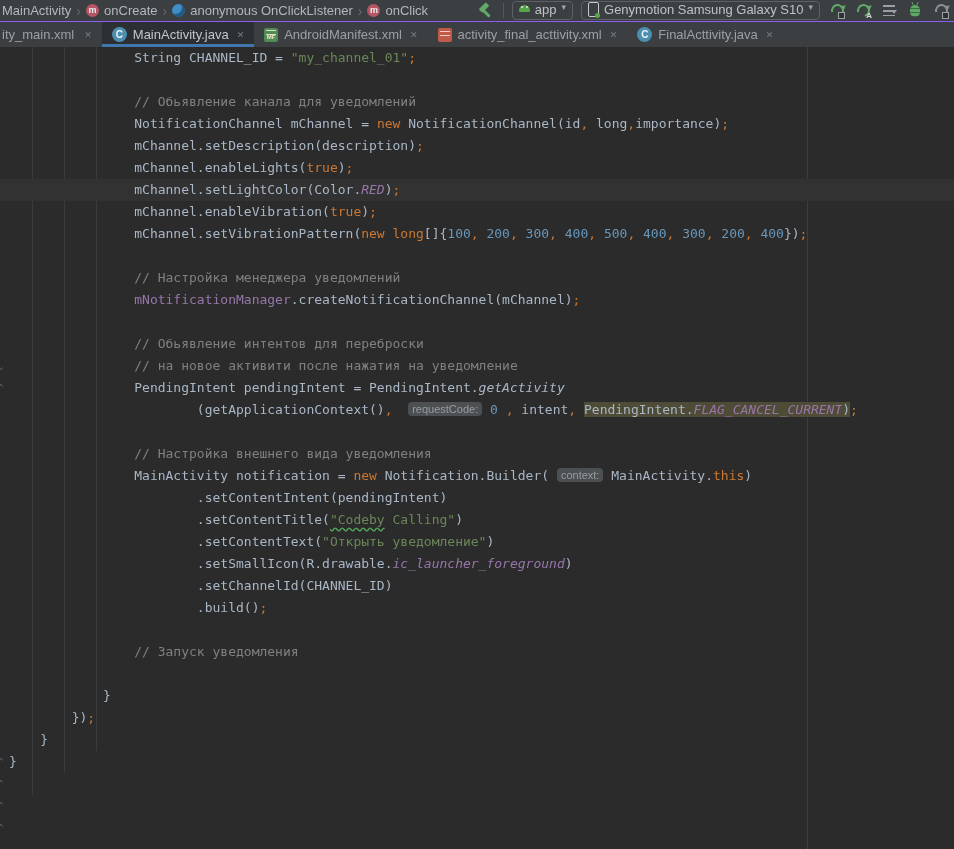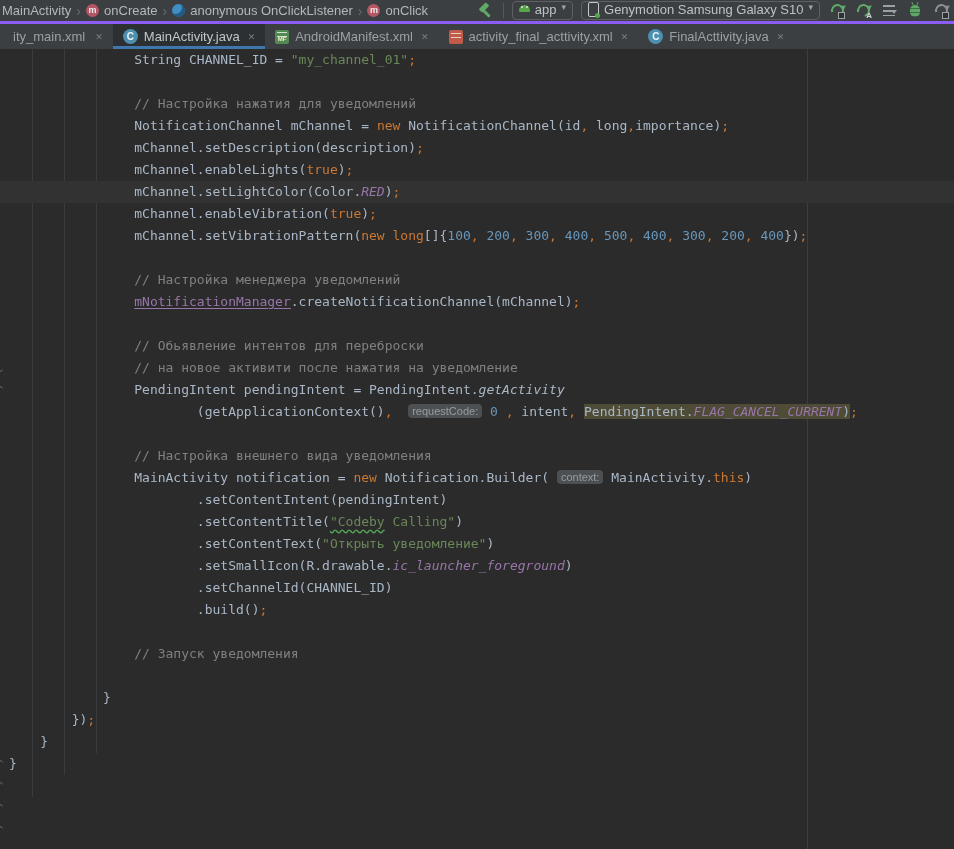--- a/index.html
+++ b/index.html
@@ -1,21 +1,21 @@
 <!DOCTYPE html>
 <html><head>
 <meta charset="utf-8">
 <style>
   html,body{margin:0;padding:0;width:954px;height:849px;overflow:hidden;background:#2b2b2b;
     font-family:"Liberation Sans",sans-serif;}
   .app{width:954px;height:849px;display:flex;flex-direction:column;}
 
   
   .toolbar{height:21px;background:#3c3f41;display:flex;align-items:center;
-    border-bottom:3px solid #8b5cf6;padding:0 2px;flex:0 0 auto;}
+    border-bottom:1px solid #8b5cf6;padding:0 2px;flex:0 0 auto;}
   .breadcrumbs{display:flex;align-items:center;gap:5px;color:#b2b8bb;font-size:13px;white-space:nowrap;}
   .bc-item{display:flex;align-items:center;gap:5px;cursor:default;}
   .bc-sep{color:#646c70;font-size:14px;line-height:14px;}
   .ic-method{width:13px;height:13px;border-radius:50%;background:#b55664;color:#ececec;
     font:bold 9px/13px "Liberation Sans",sans-serif;text-align:center;display:inline-block;}
   .ic-anon{width:13px;height:13px;border-radius:50%;background:#3f8ec4;display:inline-block;
     box-shadow:inset -3px -3px 0 rgba(15,49,77,.55);}
   .toolbar-right{margin-left:auto;display:flex;align-items:center;gap:8px;padding-right:2px;}
   .vsep{width:1px;height:15px;background:#55585a;}
   .hammer{position:relative;width:17px;height:17px;}
@@ -54,21 +54,21 @@
   .ic-bug::before{left:2px;transform:rotate(-25deg);}
   .ic-bug::after{right:2px;transform:rotate(25deg);}
 
   
   .tabbar{height:25px;background:#3c3f41;display:flex;align-items:stretch;flex:0 0 auto;
     overflow:hidden;}
   .tab{display:flex;align-items:center;gap:6px;padding:0 10px;font-size:13px;color:#9aa0a4;
     position:relative;white-space:nowrap;cursor:default;}
   .tab.active{background:#2c3032;color:#c1c7ca;}
   .tab.active::after{content:'';position:absolute;left:0;right:0;bottom:0;height:3px;background:#4077ad;}
-  .tab-clip{padding-left:13px;gap:8px;}
+  .tab-clip{padding-left:2px;gap:8px;}
   .tab-close{color:#787d80;font-size:9px;margin-left:2px;}
   .ic-class{width:15px;height:15px;border-radius:50%;background:#4d8fae;color:#eef4f7;
     font:600 10px/15px "Liberation Sans",sans-serif;text-align:center;flex:0 0 auto;}
   .ic-manifest{width:14px;height:14px;border-radius:2px;background:#518a52;color:#f3e9c5;
     font:bold 6px/18px "Liberation Sans",sans-serif;text-align:center;flex:0 0 auto;
     background-image:repeating-linear-gradient(to bottom,rgba(255,255,255,.75) 0 1px,transparent 1px 4px);
     background-size:10px 8px;background-position:2px 2px;background-repeat:no-repeat;}
   .ic-layout{width:14px;height:14px;border-radius:2px;background:#c05b4a;flex:0 0 auto;
     background-image:repeating-linear-gradient(to bottom,rgba(255,255,255,.7) 0 1px,transparent 1px 4px);
     background-size:10px 8px;background-position:2px 3px;background-repeat:no-repeat;}
@@ -80,21 +80,21 @@
   .margin-line{position:absolute;top:0;bottom:0;left:807px;width:1px;background:#3b3e40;z-index:0;}
   .code{position:relative;z-index:1;}
   .code-line{height:22px;line-height:22px;white-space:pre;padding-left:9px;
     font-family:"DejaVu Sans Mono","Liberation Mono",monospace;font-size:13px;color:#a9b7c6;}
   .code-line.current{background:#323232;}
   .seg-d{color:#a9b7c6;}
   .seg-k{color:#cc7832;}
   .seg-s{color:#6a8759;}
   .seg-c{color:#808080;}
   .seg-n{color:#6897bb;}
-  .seg-f{color:#9876aa;text-decoration:underline;text-underline-offset:2px;}
+  .seg-f{color:#9876aa;text-underline-offset:2px;}
   .seg-st{color:#9876aa;font-style:italic;}
   .seg-it{font-style:italic;}
   .seg-hl{background:#4e4b36;}
   .seg-typo{text-decoration:underline wavy #54a857;text-decoration-skip-ink:none;text-underline-offset:3px;}
   .seg-hint{display:inline-block;background:#4c5052;color:#989c9e;border-radius:4px;
     font-family:"Liberation Sans",sans-serif;font-size:11px;line-height:14px;padding:0 4px;
     vertical-align:1px;}
   .fold{position:absolute;left:-4px;width:10px;color:#5b6064;font-size:11px;line-height:14px;z-index:2;}
 </style>
 </head>
@@ -191,21 +191,21 @@
   </div>
 
   <div class="editor">
     <div class="guide g1"></div>
     <div class="guide g2"></div>
     <div class="guide g3"></div>
     <div class="margin-line"></div>
     <div class="code">
         <div class="code-line">                <span class="seg-d">String CHANNEL_ID = </span><span class="seg-s">"my_channel_01"</span><span class="seg-k">;</span></div>
         <div class="code-line"></div>
-        <div class="code-line">                <span class="seg-c">// Настройка нажатия для уведомлений</span></div>
+        <div class="code-line">                <span class="seg-c">// Обьявление канала для уведомлений</span></div>
         <div class="code-line">                <span class="seg-d">NotificationChannel mChannel = </span><span class="seg-k">new</span><span class="seg-d"> NotificationChannel(id</span><span class="seg-k">,</span><span class="seg-d"> long</span><span class="seg-k">,</span><span class="seg-d">importance)</span><span class="seg-k">;</span></div>
         <div class="code-line">                <span class="seg-d">mChannel.setDescription(description)</span><span class="seg-k">;</span></div>
         <div class="code-line">                <span class="seg-d">mChannel.enableLights(</span><span class="seg-k">true</span><span class="seg-d">)</span><span class="seg-k">;</span></div>
         <div class="code-line current">                <span class="seg-d">mChannel.setLightColor(Color.</span><span class="seg-st">RED</span><span class="seg-d">)</span><span class="seg-k">;</span></div>
         <div class="code-line">                <span class="seg-d">mChannel.enableVibration(</span><span class="seg-k">true</span><span class="seg-d">)</span><span class="seg-k">;</span></div>
         <div class="code-line">                <span class="seg-d">mChannel.setVibrationPattern(</span><span class="seg-k">new</span><span class="seg-d"> </span><span class="seg-k">long</span><span class="seg-d">[]{</span><span class="seg-n">100</span><span class="seg-k">,</span><span class="seg-d"> </span><span class="seg-n">200</span><span class="seg-k">,</span><span class="seg-d"> </span><span class="seg-n">300</span><span class="seg-k">,</span><span class="seg-d"> </span><span class="seg-n">400</span><span class="seg-k">,</span><span class="seg-d"> </span><span class="seg-n">500</span><span class="seg-k">,</span><span class="seg-d"> </span><span class="seg-n">400</span><span class="seg-k">,</span><span class="seg-d"> </span><span class="seg-n">300</span><span class="seg-k">,</span><span class="seg-d"> </span><span class="seg-n">200</span><span class="seg-k">,</span><span class="seg-d"> </span><span class="seg-n">400</span><span class="seg-d">})</span><span class="seg-k">;</span></div>
         <div class="code-line"></div>
         <div class="code-line">                <span class="seg-c">// Настройка менеджера уведомлений</span></div>
         <div class="code-line">                <span class="seg-f">mNotificationManager</span><span class="seg-d">.createNotificationChannel(mChannel)</span><span class="seg-k">;</span></div>
         <div class="code-line"></div>

